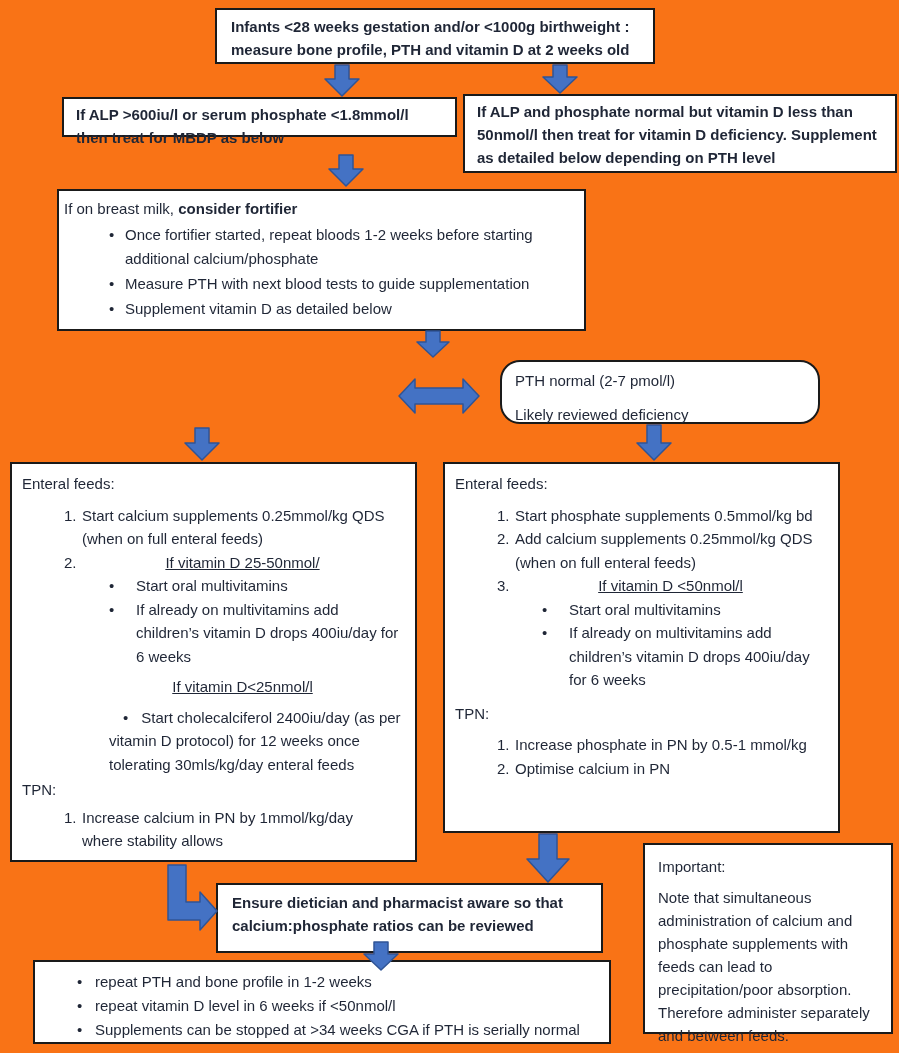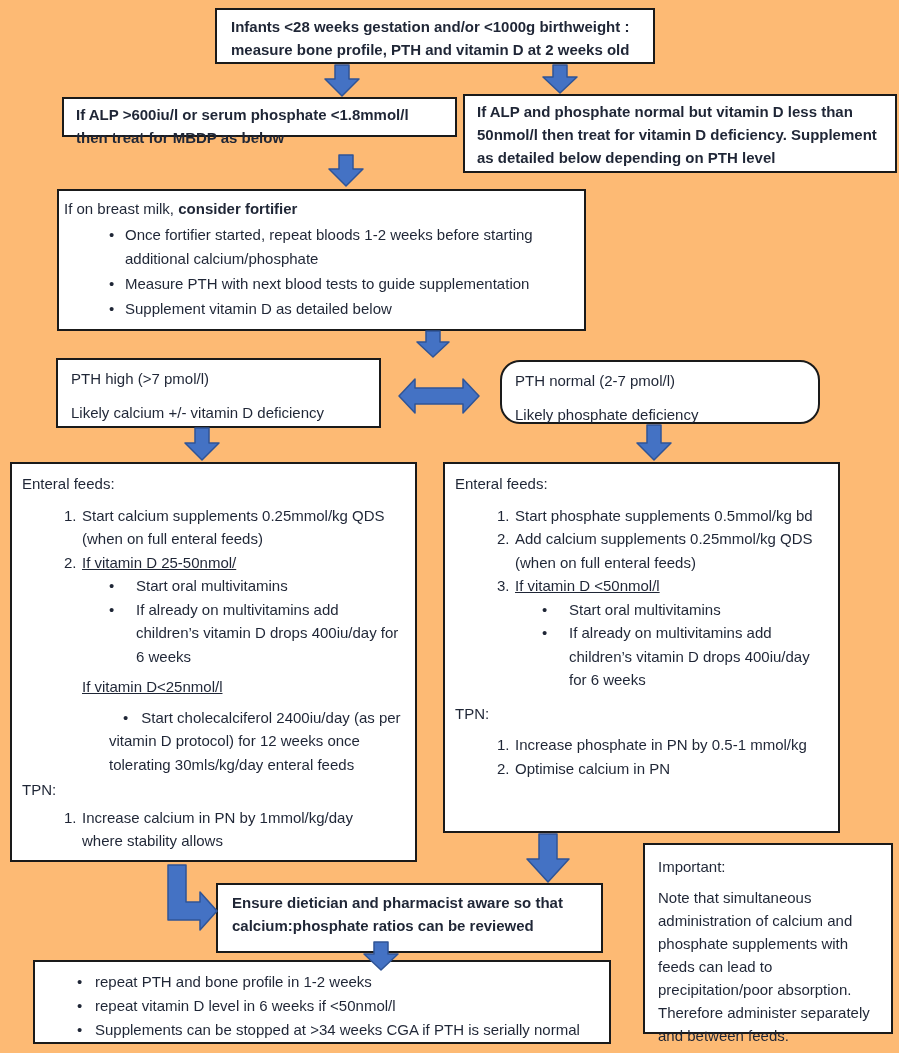--- a/index.html
+++ b/index.html
@@ -1,25 +1,25 @@
 <!DOCTYPE html>
 <html><head>
 <meta charset="utf-8">
 <style>
   html,body{margin:0;padding:0;background:#fff;}
   .canvas{
-    position:relative;width:899px;height:1053px;background:#fdba74;overflow:hidden;
+    position:relative;width:899px;height:1053px;background:#f97316;overflow:hidden;
     font-family:"Liberation Sans","DejaVu Sans",sans-serif;
     color:#1f2636;font-size:15px;line-height:23px;
   }
   .box{
     position:absolute;background:#fff;border:2px solid #1a1a1a;box-sizing:border-box;
   }
   .bold{font-weight:700;}
-  .u{text-decoration:underline;}
+  .u{text-decoration:underline;text-align:center;}
   .arw{position:absolute;}
   .arw polygon{fill:#4472C4;stroke:#2F5496;stroke-width:1.5;stroke-linejoin:round;}
 
   #title-box{left:215px;top:8px;width:440px;height:56px;padding:5px 14px;font-weight:700;}
   #alp-high-box{left:62px;top:97px;width:395px;height:40px;padding:4px 12px;font-weight:700;}
   #alp-normal-box{left:463px;top:94px;width:434px;height:79px;padding:4px 12px;font-weight:700;}
   #fortifier-box{left:57px;top:189px;width:529px;height:142px;padding:6px 5px;line-height:24px;}
   #pth-high-box{left:56px;top:358px;width:325px;height:70px;padding:7px 13px;}
   #pth-normal-box{left:500px;top:360px;width:320px;height:64px;padding:7px 13px;border-radius:20px;}
   #calcium-box{left:10px;top:462px;width:407px;height:400px;padding:8px 12px 8px 10px;line-height:23.5px;}
@@ -85,28 +85,24 @@
     <div class="fb2">
       <span class="mk">•</span>
       <span class="ftext">Measure PTH with next blood tests to guide supplementation</span>
     </div>
     <div class="fb2">
       <span class="mk">•</span>
       <span class="ftext">Supplement vitamin D as detailed below</span>
     </div>
   </div>
 
-  <div class="box" id="pth-high-box">
-    <div>PTH high (&gt;7 pmol/l)</div>
-    <div class="gap-line">Likely calcium +/- vitamin D deficiency</div>
-  </div>
 
   <div class="box" id="pth-normal-box">
     <div>PTH normal (2-7 pmol/l)</div>
-    <div class="gap-line">Likely phosphate deficiency</div>
+    <div class="gap-line">Likely reviewed deficiency</div>
   </div>
 
   <div class="box" id="calcium-box">
     <div class="hdr">Enteral feeds:</div>
     <div class="oli mt8">
       <span class="num">1.</span>
       <div class="otext">Start calcium supplements 0.25mmol/kg QDS (when on full enteral feeds)</div>
     </div>
     <div class="oli">
       <span class="num">2.</span>

